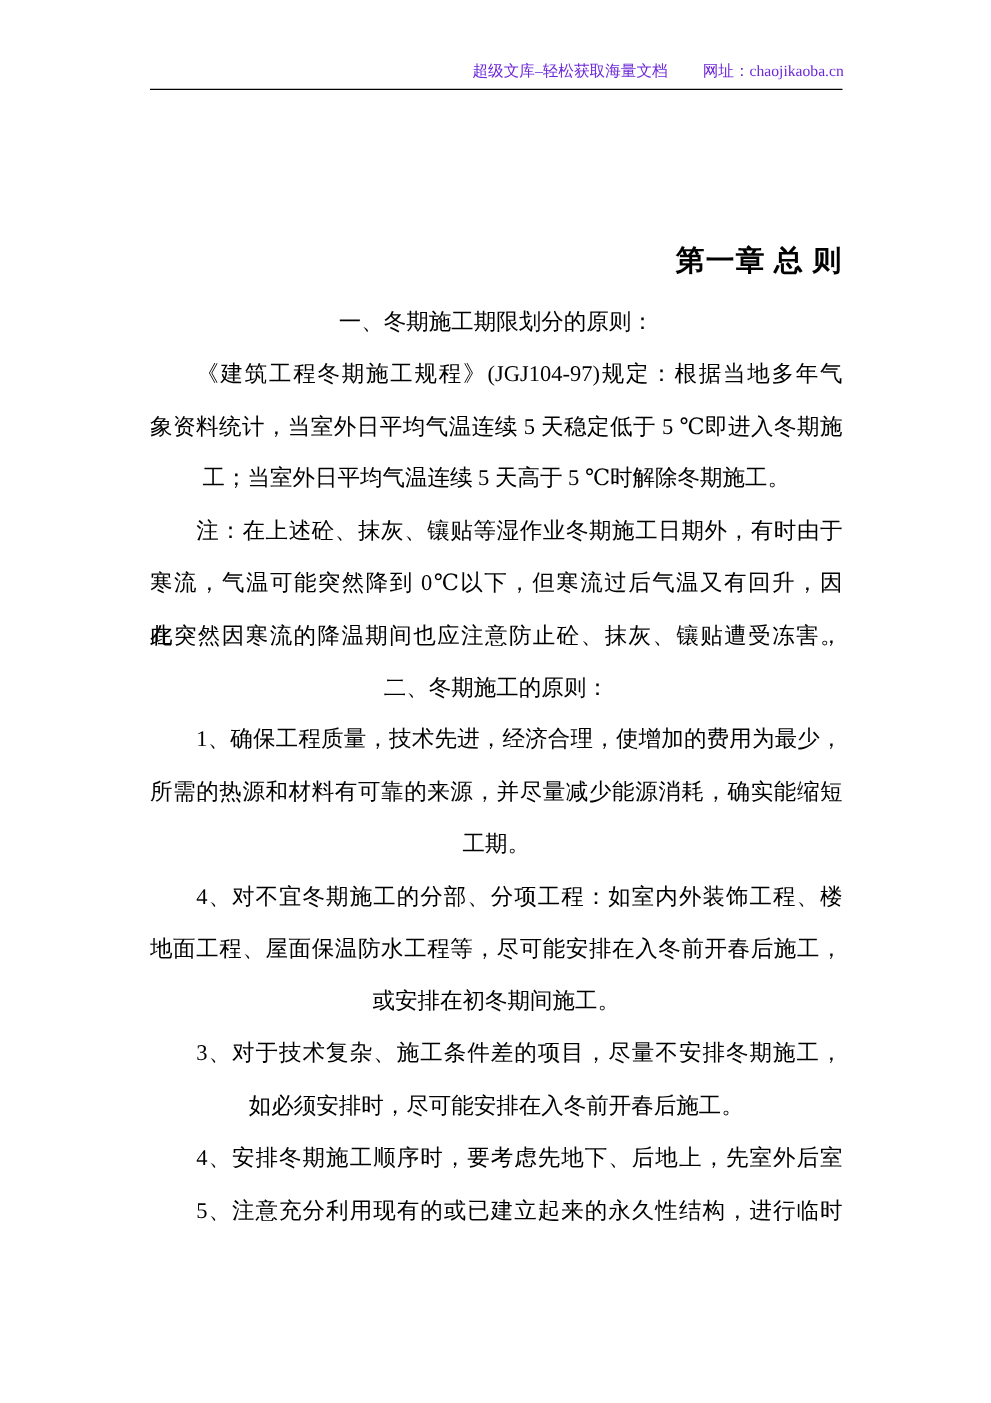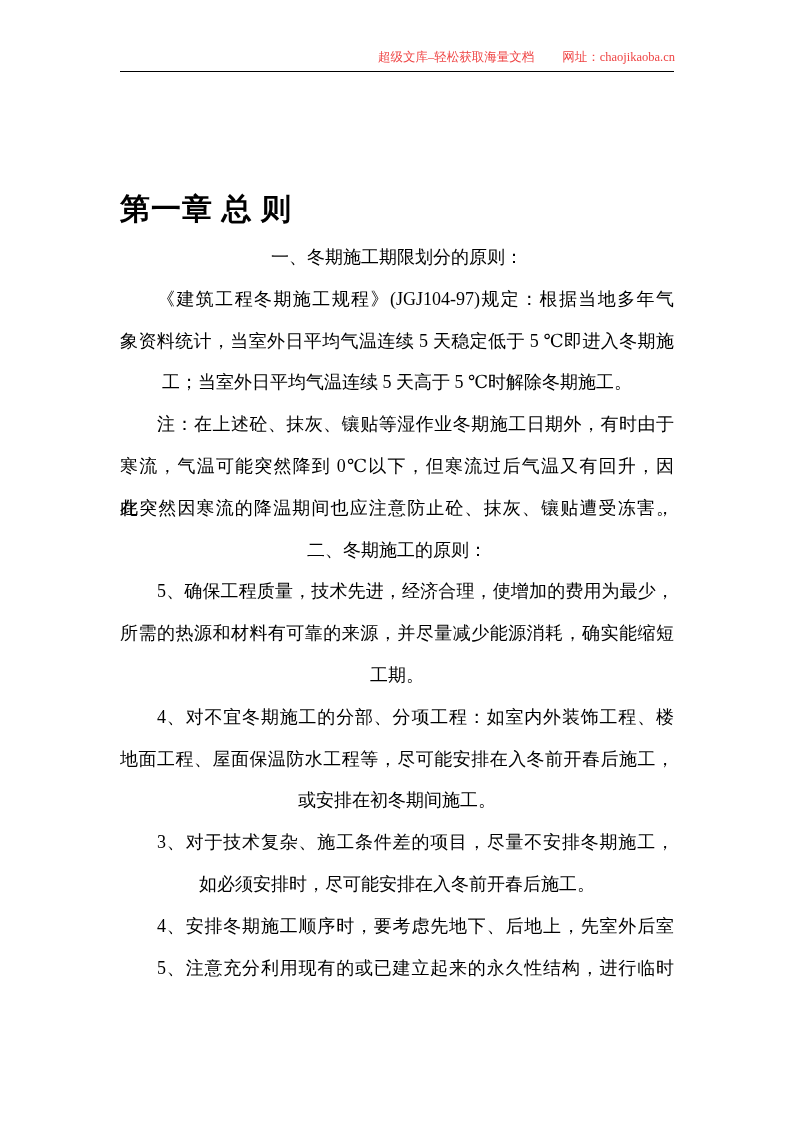--- a/index.html
+++ b/index.html
@@ -11,34 +11,34 @@
     color: #000000;
     overflow: hidden;
   }
   .page-header {
     position: absolute;
     top: 49px; left: 120px; width: 555px;
     display: flex; justify-content: flex-end; align-items: baseline;
     gap: 28px;
     font-size: 12.5px;
     line-height: 17px;
-    color: #ef4444;
+    color: #6d28d9;
     white-space: nowrap;
   }
   .header-rule {
     position: absolute;
     top: 71px; left: 120px; width: 554px;
     height: 0;
     border-top: 1.5px solid #000000;
   }
   .page-title {
     position: absolute;
     top: 188px; left: 120px; width: 554px;
-    text-align: left;
-    font-size: 30px;
+    text-align: right;
+    font-size: 23px;
     font-weight: 700;
     line-height: 42px;
     letter-spacing: 1px;
     white-space: nowrap;
   }
   .doc-body {
     position: absolute;
     top: 237px; left: 120px; width: 554px;
     font-size: 18px;
   }
@@ -70,21 +70,21 @@
 
   <div class="doc-body">
       <div class="line">一、冬期施工期限划分的原则：</div>
       <div class="line indent justify">《建筑工程冬期施工规程》(JGJ104-97)规定：根据当地多年气</div>
       <div class="line justify">象资料统计，当室外日平均气温连续 5 天稳定低于 5 ℃即进入冬期施</div>
       <div class="line">工；当室外日平均气温连续 5 天高于 5 ℃时解除冬期施工。</div>
       <div class="line indent justify">注：在上述砼、抹灰、镶贴等湿作业冬期施工日期外，有时由于</div>
       <div class="line justify">寒流，气温可能突然降到 0℃以下，但寒流过后气温又有回升，因此，</div>
       <div class="line justify">在突然因寒流的降温期间也应注意防止砼、抹灰、镶贴遭受冻害。</div>
       <div class="line">二、冬期施工的原则：</div>
-      <div class="line indent justify">5、确保工程质量，技术先进，经济合理，使增加的费用为最少，</div>
+      <div class="line indent justify">1、确保工程质量，技术先进，经济合理，使增加的费用为最少，</div>
       <div class="line justify">所需的热源和材料有可靠的来源，并尽量减少能源消耗，确实能缩短</div>
       <div class="line">工期。</div>
       <div class="line indent justify">4、对不宜冬期施工的分部、分项工程：如室内外装饰工程、楼</div>
       <div class="line justify">地面工程、屋面保温防水工程等，尽可能安排在入冬前开春后施工，</div>
       <div class="line">或安排在初冬期间施工。</div>
       <div class="line indent justify">3、对于技术复杂、施工条件差的项目，尽量不安排冬期施工，</div>
       <div class="line">如必须安排时，尽可能安排在入冬前开春后施工。</div>
       <div class="line indent justify">4、安排冬期施工顺序时，要考虑先地下、后地上，先室外后室</div>
       <div class="line indent justify">5、注意充分利用现有的或已建立起来的永久性结构，进行临时</div>
     </div>

